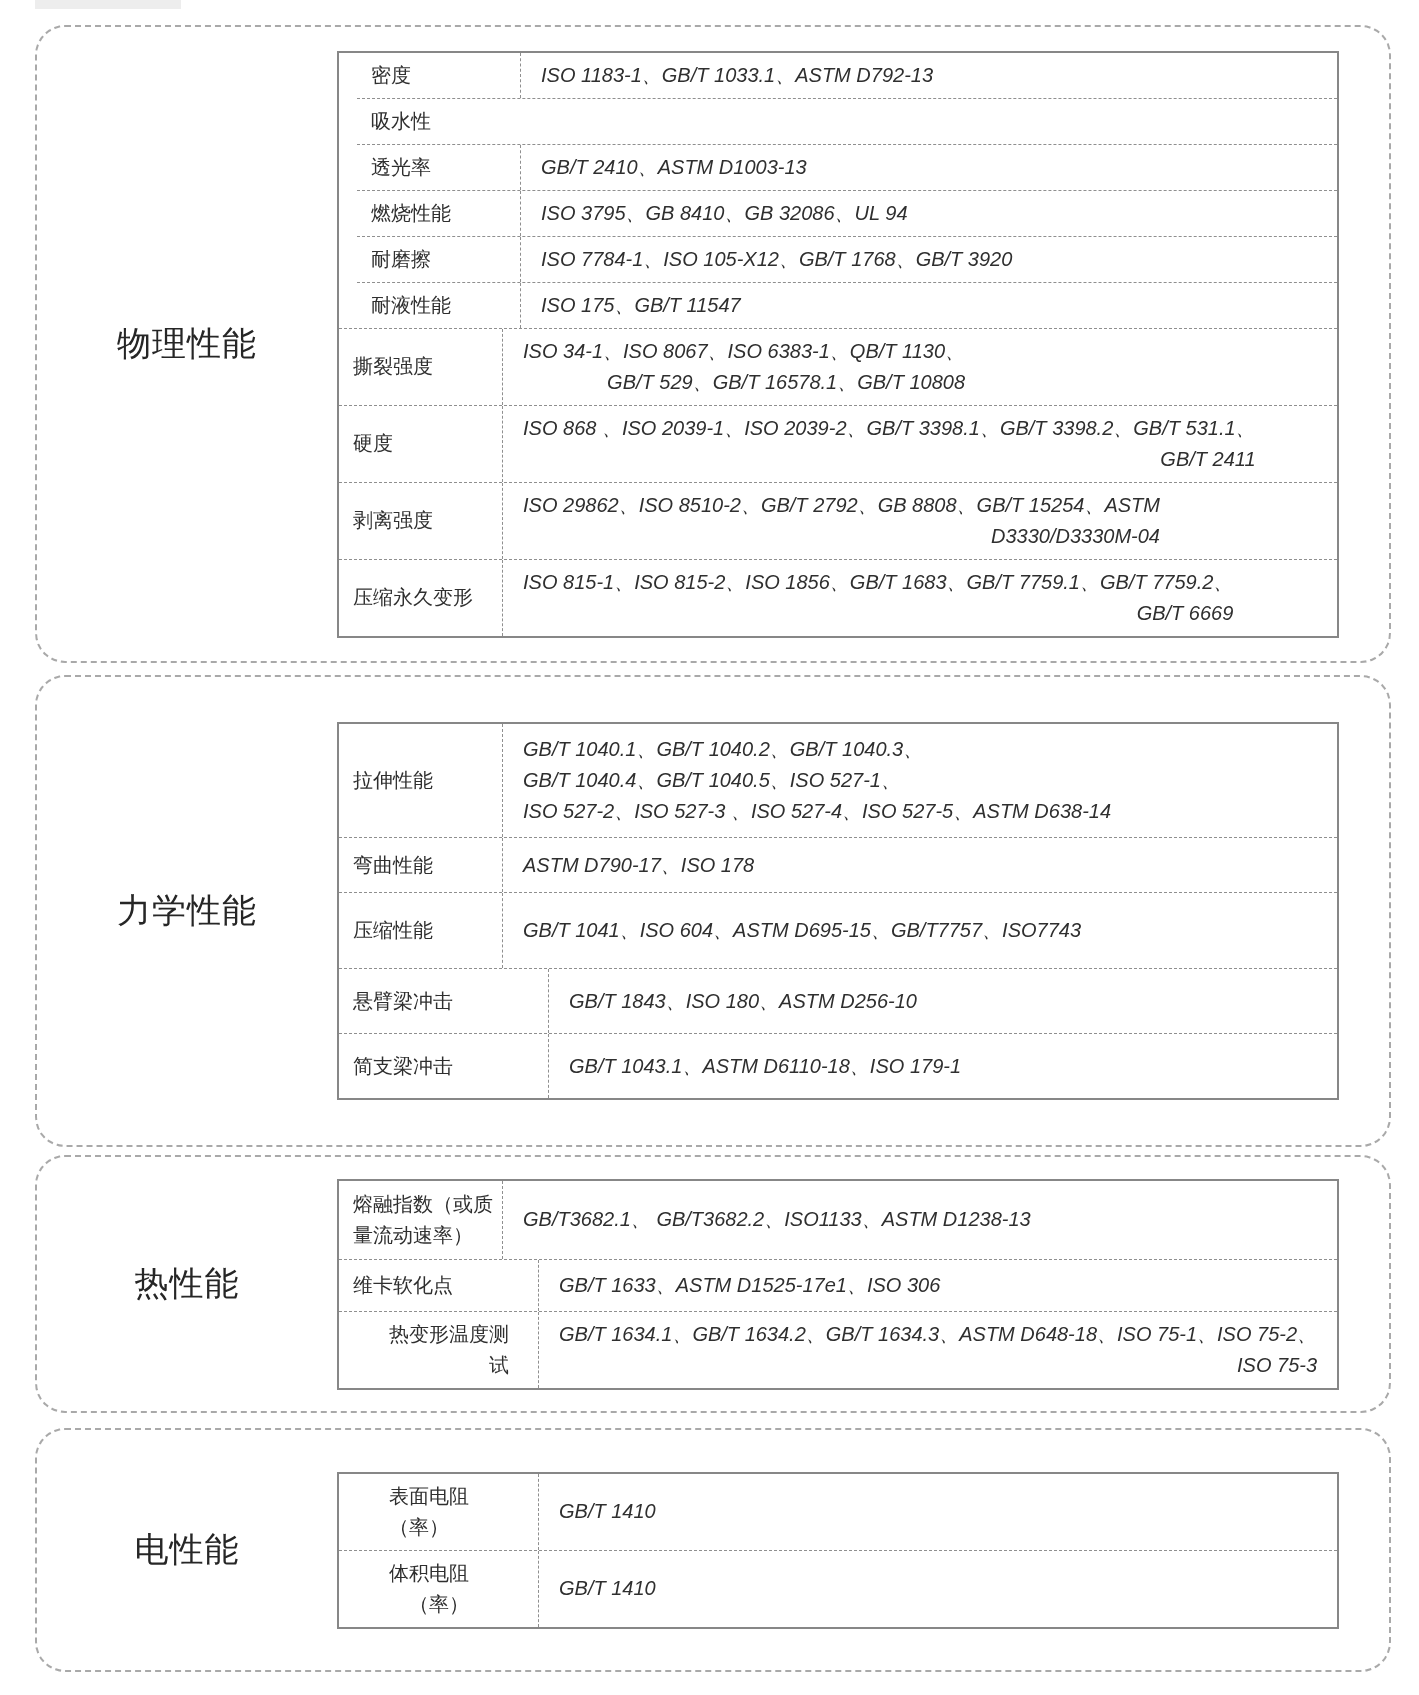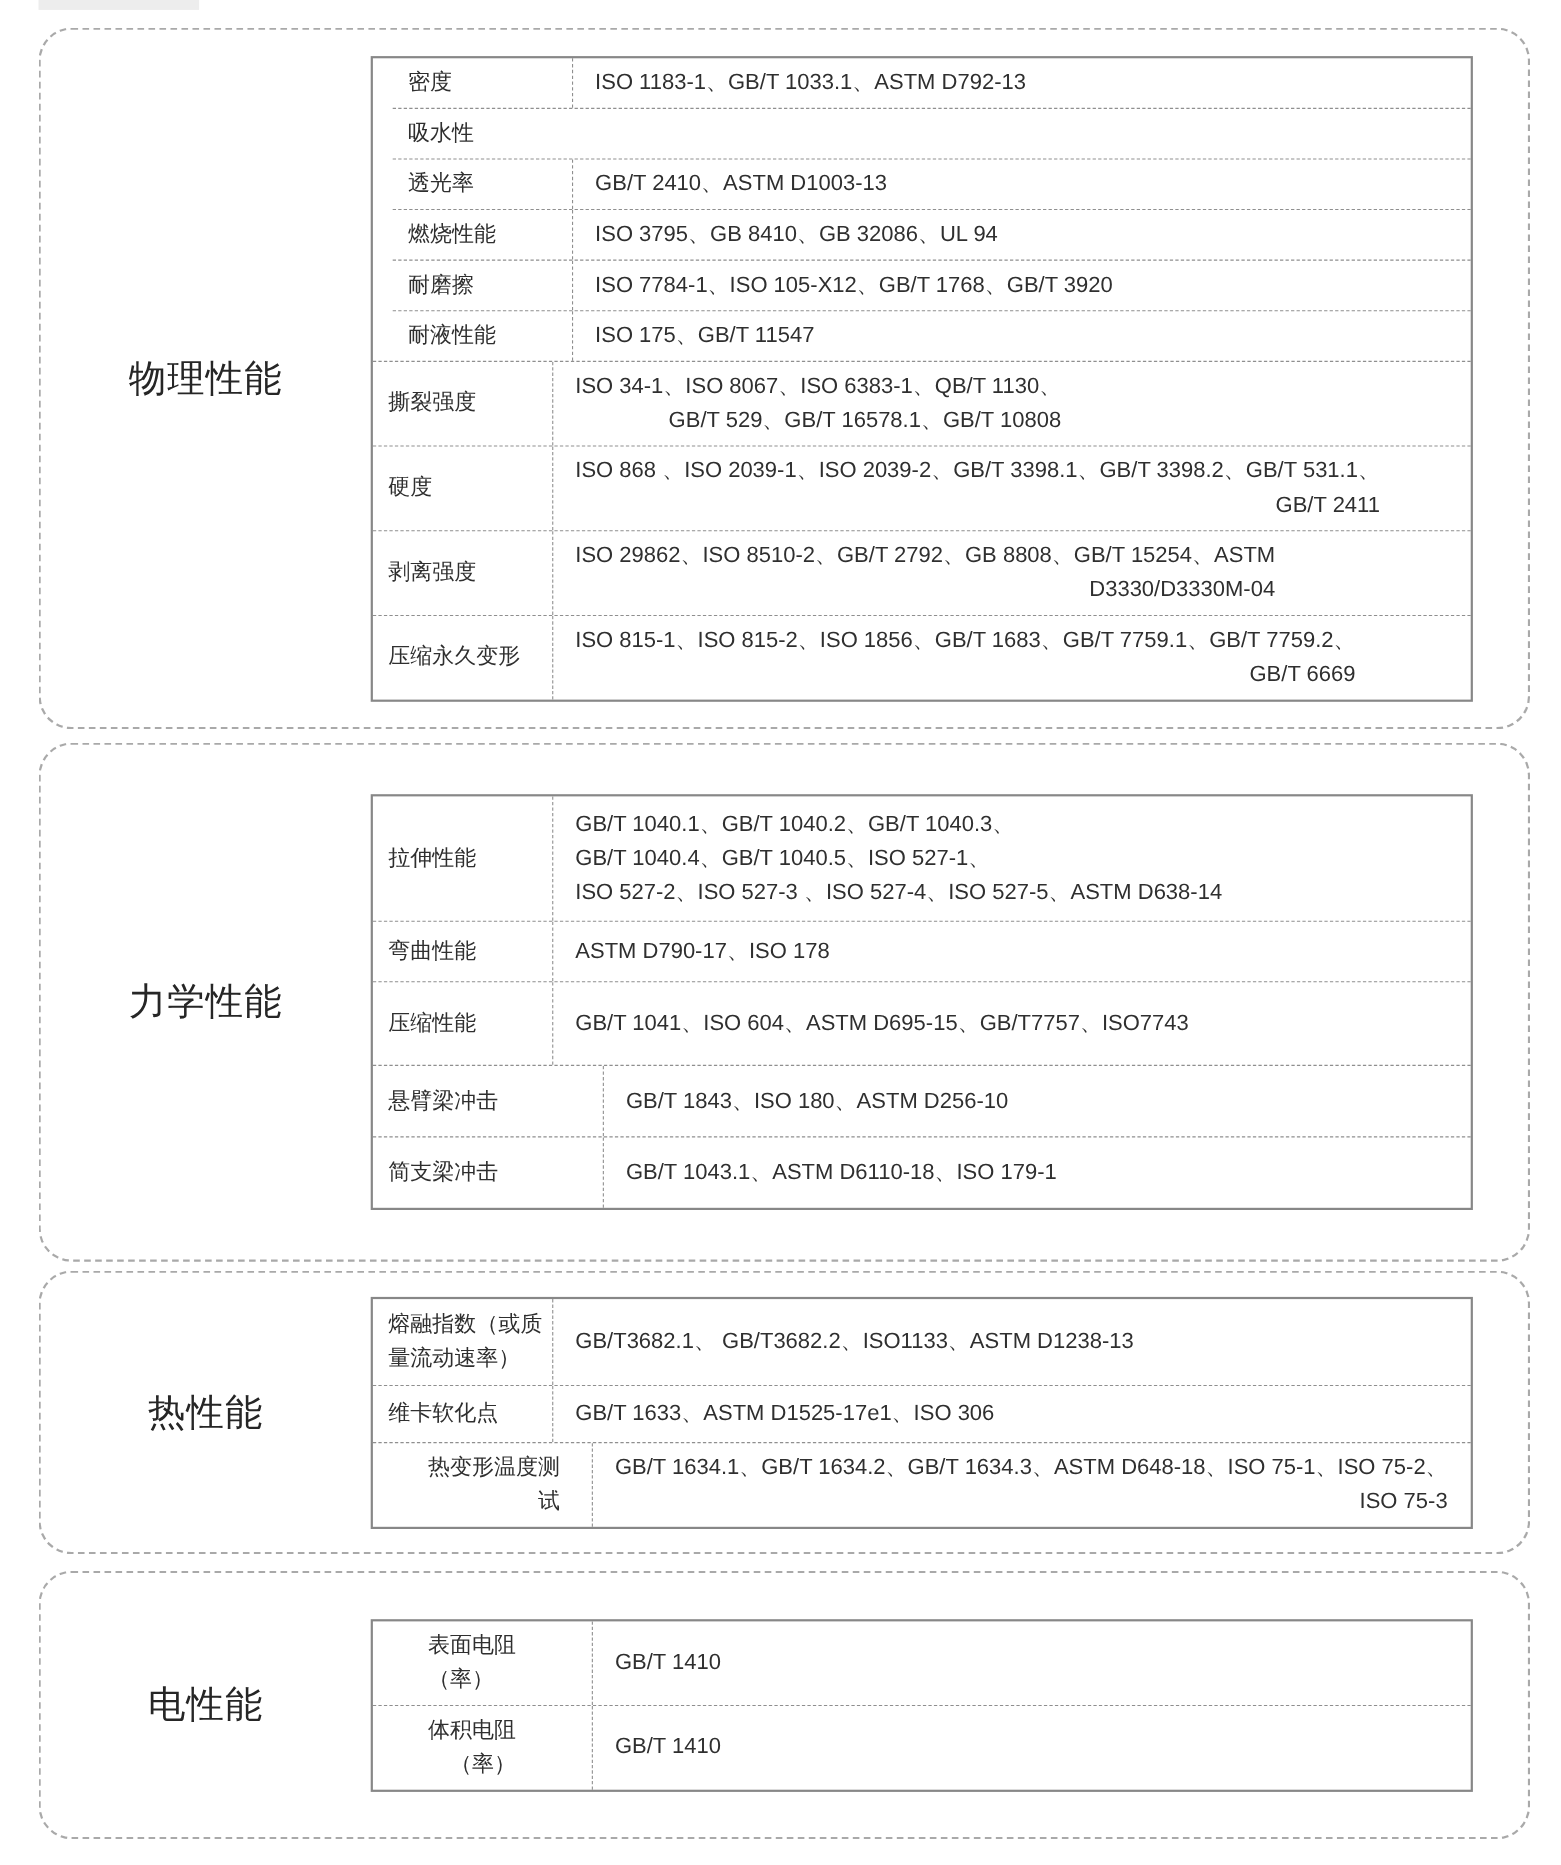--- a/index.html
+++ b/index.html
@@ -57,23 +57,24 @@
   .label-cell{
     width:163px;min-width:163px;
     padding:7px 6px 7px 14px;
     color:var(--text);
   }
   .value-cell{
     flex:1 1 auto;
     border-left:1px dashed var(--border-dashed);
     padding:7px 10px 7px 20px;
     color:var(--text);
+    font-style:italic;
   }
   .h45{min-height:45px;margin-left:18px;}
-  .h52{min-height:52px;}
+  .h52{min-height:52px;gap:36px;}
   .h55{min-height:55px;}
   .h65{min-height:65px;gap:46px;}
   .h66{min-height:66px;padding-left:36px;}
   .h76{min-height:76px;}
   .h77{min-height:77px;}
   .h78{min-height:78px;}
   .h113{min-height:113px;}
 </style>
 </head>
 <body>

